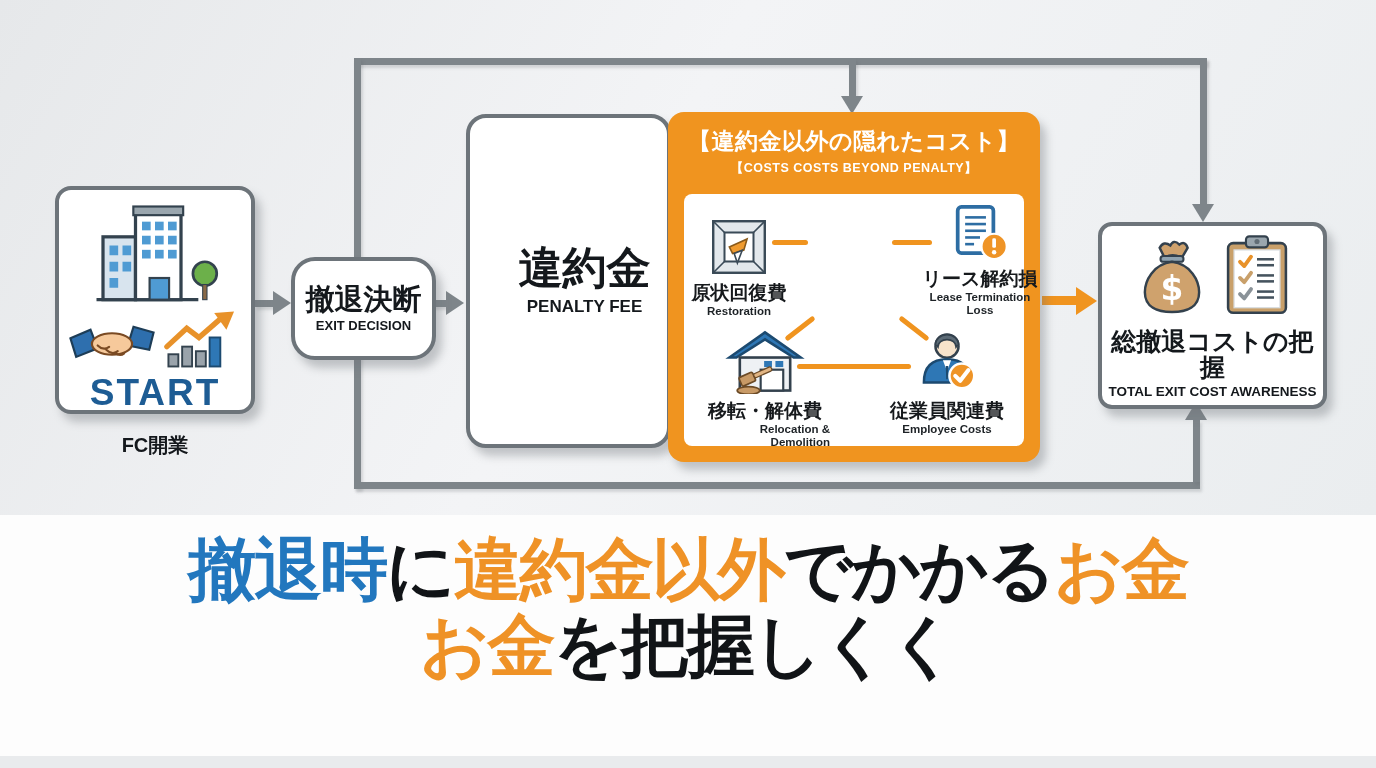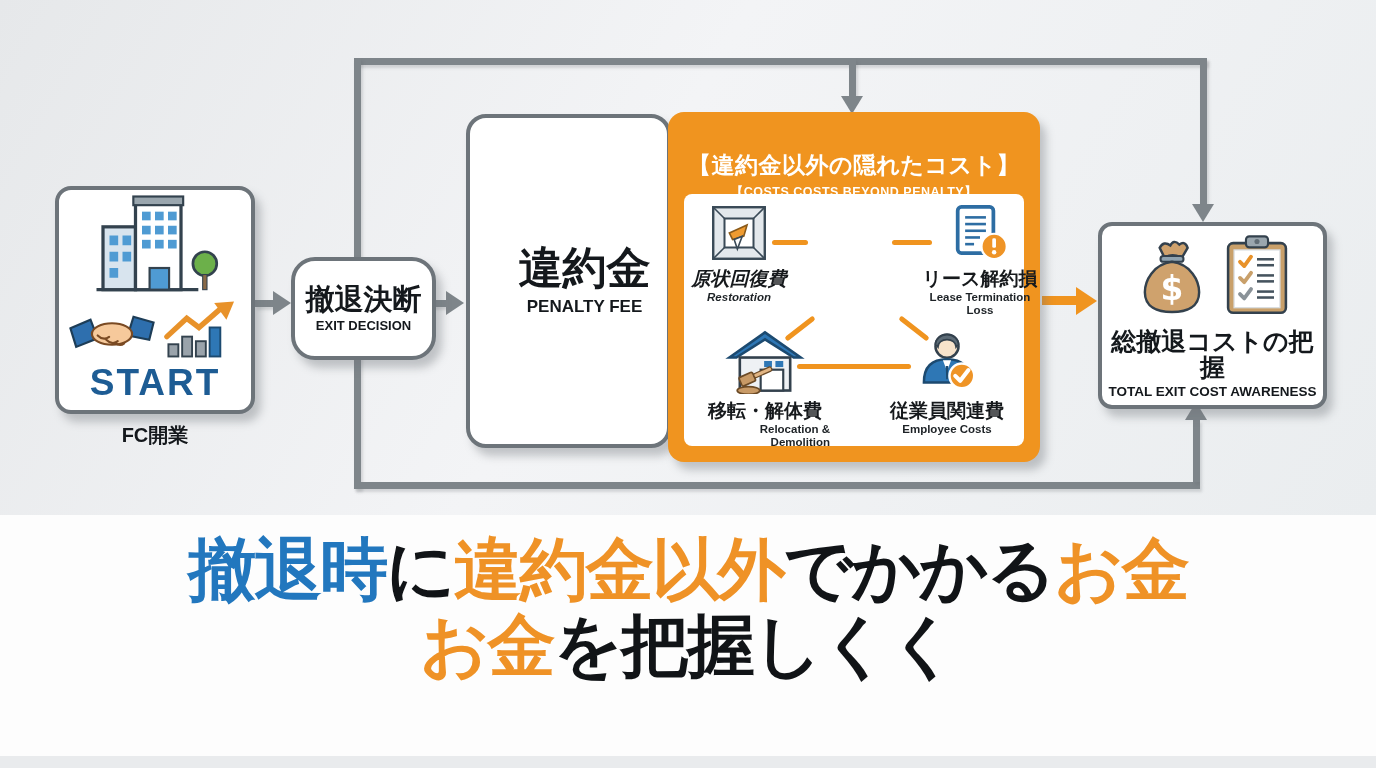--- a/index.html
+++ b/index.html
@@ -19,42 +19,42 @@
   .ah-down{border-left:11px solid transparent;border-right:11px solid transparent;border-top:18px solid #7e858a;}
   .ah-up{border-left:11px solid transparent;border-right:11px solid transparent;border-bottom:18px solid #7e858a;}
   .ah-right-or{border-top:14px solid transparent;border-bottom:14px solid transparent;border-left:21px solid #f0941f;}
   .oline{position:absolute;background:#f0941f;border-radius:3px;}
 
   .node{
     position:absolute;background:#fff;border:4px solid #6d747a;z-index:2;
     box-shadow:6px 8px 8px rgba(110,116,122,.38);
     display:flex;flex-direction:column;align-items:center;justify-content:center;text-align:center;
   }
-  .node-start{left:55px;top:186px;width:200px;height:228px;border-radius:16px;justify-content:flex-start;box-sizing:border-box;}
+  .node-start{left:55px;top:186px;width:200px;height:228px;border-radius:16px;justify-content:flex-start;padding-top:10px;box-sizing:border-box;}
   .node-exit{left:291px;top:257px;width:137px;height:95px;border-radius:24px;}
   .node-penalty{left:466px;top:114px;width:165px;height:326px;border-radius:20px;padding-left:32px;}
   .node-total{left:1098px;top:222px;width:221px;height:179px;border-radius:14px;}
 
   .t-start{font-size:37px;font-weight:900;color:#1d5c94;letter-spacing:2px;line-height:1;margin-top:2px;}
   .t-start-sub{font-size:20px;font-weight:900;color:#14181c;margin-top:21px;}
   .t-exit{font-size:29px;font-weight:900;color:#14181c;line-height:1.05;}
   .t-exit-sub{font-size:13px;font-weight:900;color:#14181c;margin-top:3px;}
   .t-penalty{font-size:44px;font-weight:900;color:#14181c;line-height:1.05;}
   .t-penalty-sub{font-size:17px;font-weight:900;color:#14181c;margin-top:6px;}
   .t-total{font-size:25px;font-weight:900;color:#14181c;line-height:1.05;margin-top:8px;}
   .t-total-sub{font-size:13.5px;font-weight:900;color:#14181c;margin-top:4px;}
 
   .start-icons-row{display:flex;align-items:flex-end;gap:8px;margin-top:2px;}
 
   
   .orange-box{
     position:absolute;left:668px;top:112px;width:372px;height:350px;z-index:2;
     background:#f0941f;border-radius:16px;box-shadow:6px 8px 8px rgba(110,116,122,.38);box-sizing:border-box;
   }
-  .ob-title{margin-top:38px;text-align:center;color:#fff;font-size:23px;font-weight:900;letter-spacing:0.5px;}
+  .ob-title{margin-top:14px;text-align:center;color:#fff;font-size:23px;font-weight:900;letter-spacing:0.5px;}
   .ob-sub{margin-top:3px;text-align:center;color:#fff;font-size:12.5px;font-weight:900;letter-spacing:0.5px;}
   .ob-panel{position:absolute;left:16px;top:82px;width:340px;height:252px;background:#fff;border-radius:8px;}
   .cost-item{position:absolute;display:flex;flex-direction:column;align-items:center;text-align:center;z-index:3;}
   .cost-label{font-size:19px;font-weight:900;color:#16191c;line-height:1.05;margin-top:3px;white-space:nowrap;}
   .cost-sub{font-size:11.5px;font-weight:900;color:#1d2226;line-height:1.15;margin-top:2px;}
 
   
   .headline{
     position:absolute;left:0;top:515px;width:1376px;height:241px;background:#fdfdfd;
     display:flex;flex-direction:column;align-items:center;justify-content:flex-start;padding-top:16px;box-sizing:border-box;
@@ -155,21 +155,21 @@
     <div class="ob-title">【違約金以外の隠れたコスト】</div>
     <div class="ob-sub">【COSTS COSTS BEYOND PENALTY】</div>
     <div class="ob-panel">
 
       <div class="oline" style="left:88px;top:46px;width:36px;height:5px;"></div>
       <div class="oline" style="left:208px;top:46px;width:40px;height:5px;"></div>
       <div class="oline" style="left:98px;top:132px;width:36px;height:5px;transform:rotate(-38deg);"></div>
       <div class="oline" style="left:212px;top:132px;width:36px;height:5px;transform:rotate(38deg);"></div>
       <div class="oline" style="left:113px;top:170px;width:114px;height:5px;"></div>
 
-      <div class="cost-item" style="left:0px;top:10px;width:110px;font-style:italic;">
+      <div class="cost-item" style="left:0px;top:24px;width:110px;">
         <span>
           <svg width="58" height="58" viewBox="0 0 72 72">
             <rect x="4" y="4" width="64" height="64" fill="#e3e8ec" stroke="#3a4a57" stroke-width="3"></rect>
             <rect x="18" y="18" width="36" height="36" fill="#ffffff" stroke="#3a4a57" stroke-width="2.5"></rect>
             <line x1="4" y1="4" x2="18" y2="18" stroke="#3a4a57" stroke-width="2"></line>
             <line x1="68" y1="4" x2="54" y2="18" stroke="#3a4a57" stroke-width="2"></line>
             <line x1="4" y1="68" x2="18" y2="54" stroke="#3a4a57" stroke-width="2"></line>
             <line x1="68" y1="68" x2="54" y2="54" stroke="#3a4a57" stroke-width="2"></line>
             <polygon points="24,36 46,26 42,40 28,44" fill="#ef9b30" stroke="#8a5a1a" stroke-width="2"></polygon>
             <polygon points="30,44 40,40 34,56" fill="#ffffff" stroke="#3a4a57" stroke-width="2"></polygon>

